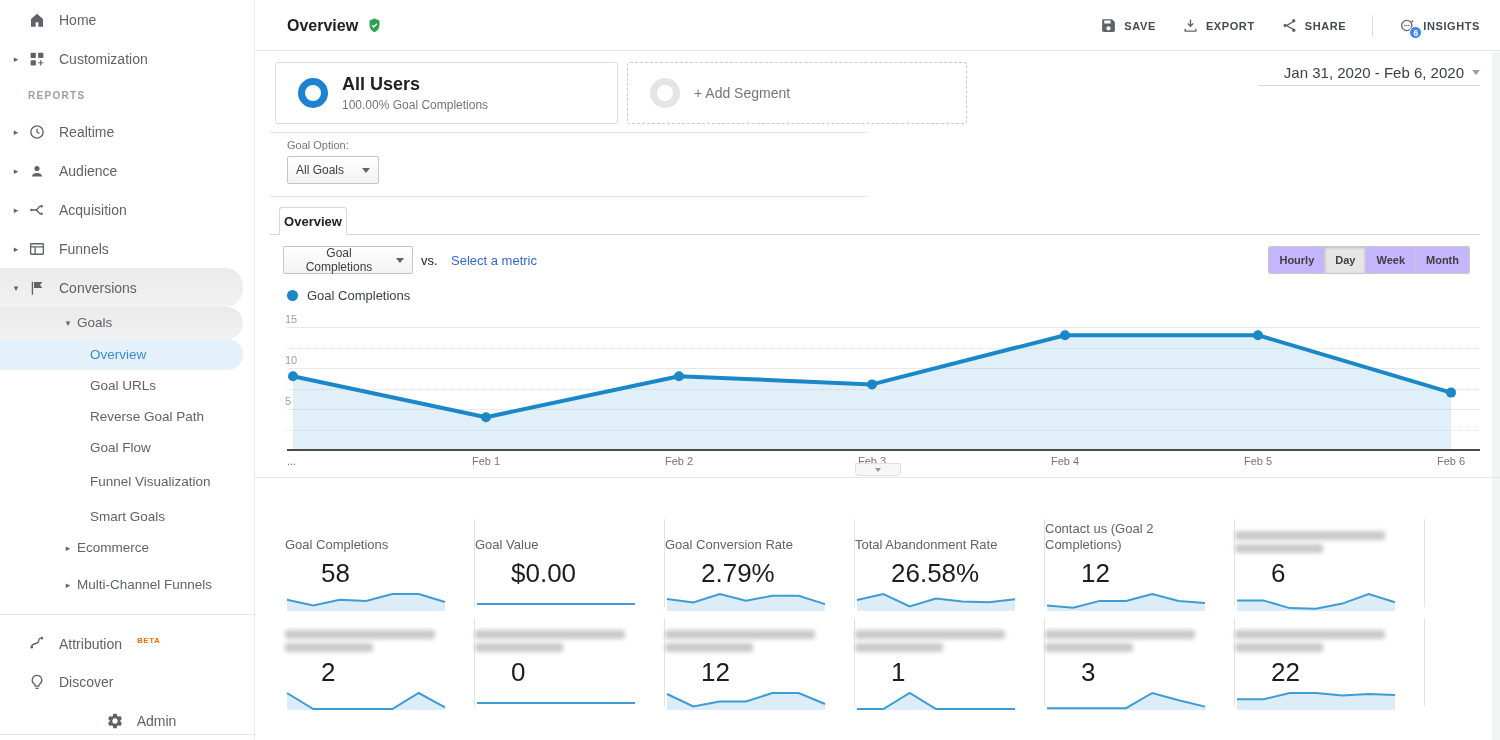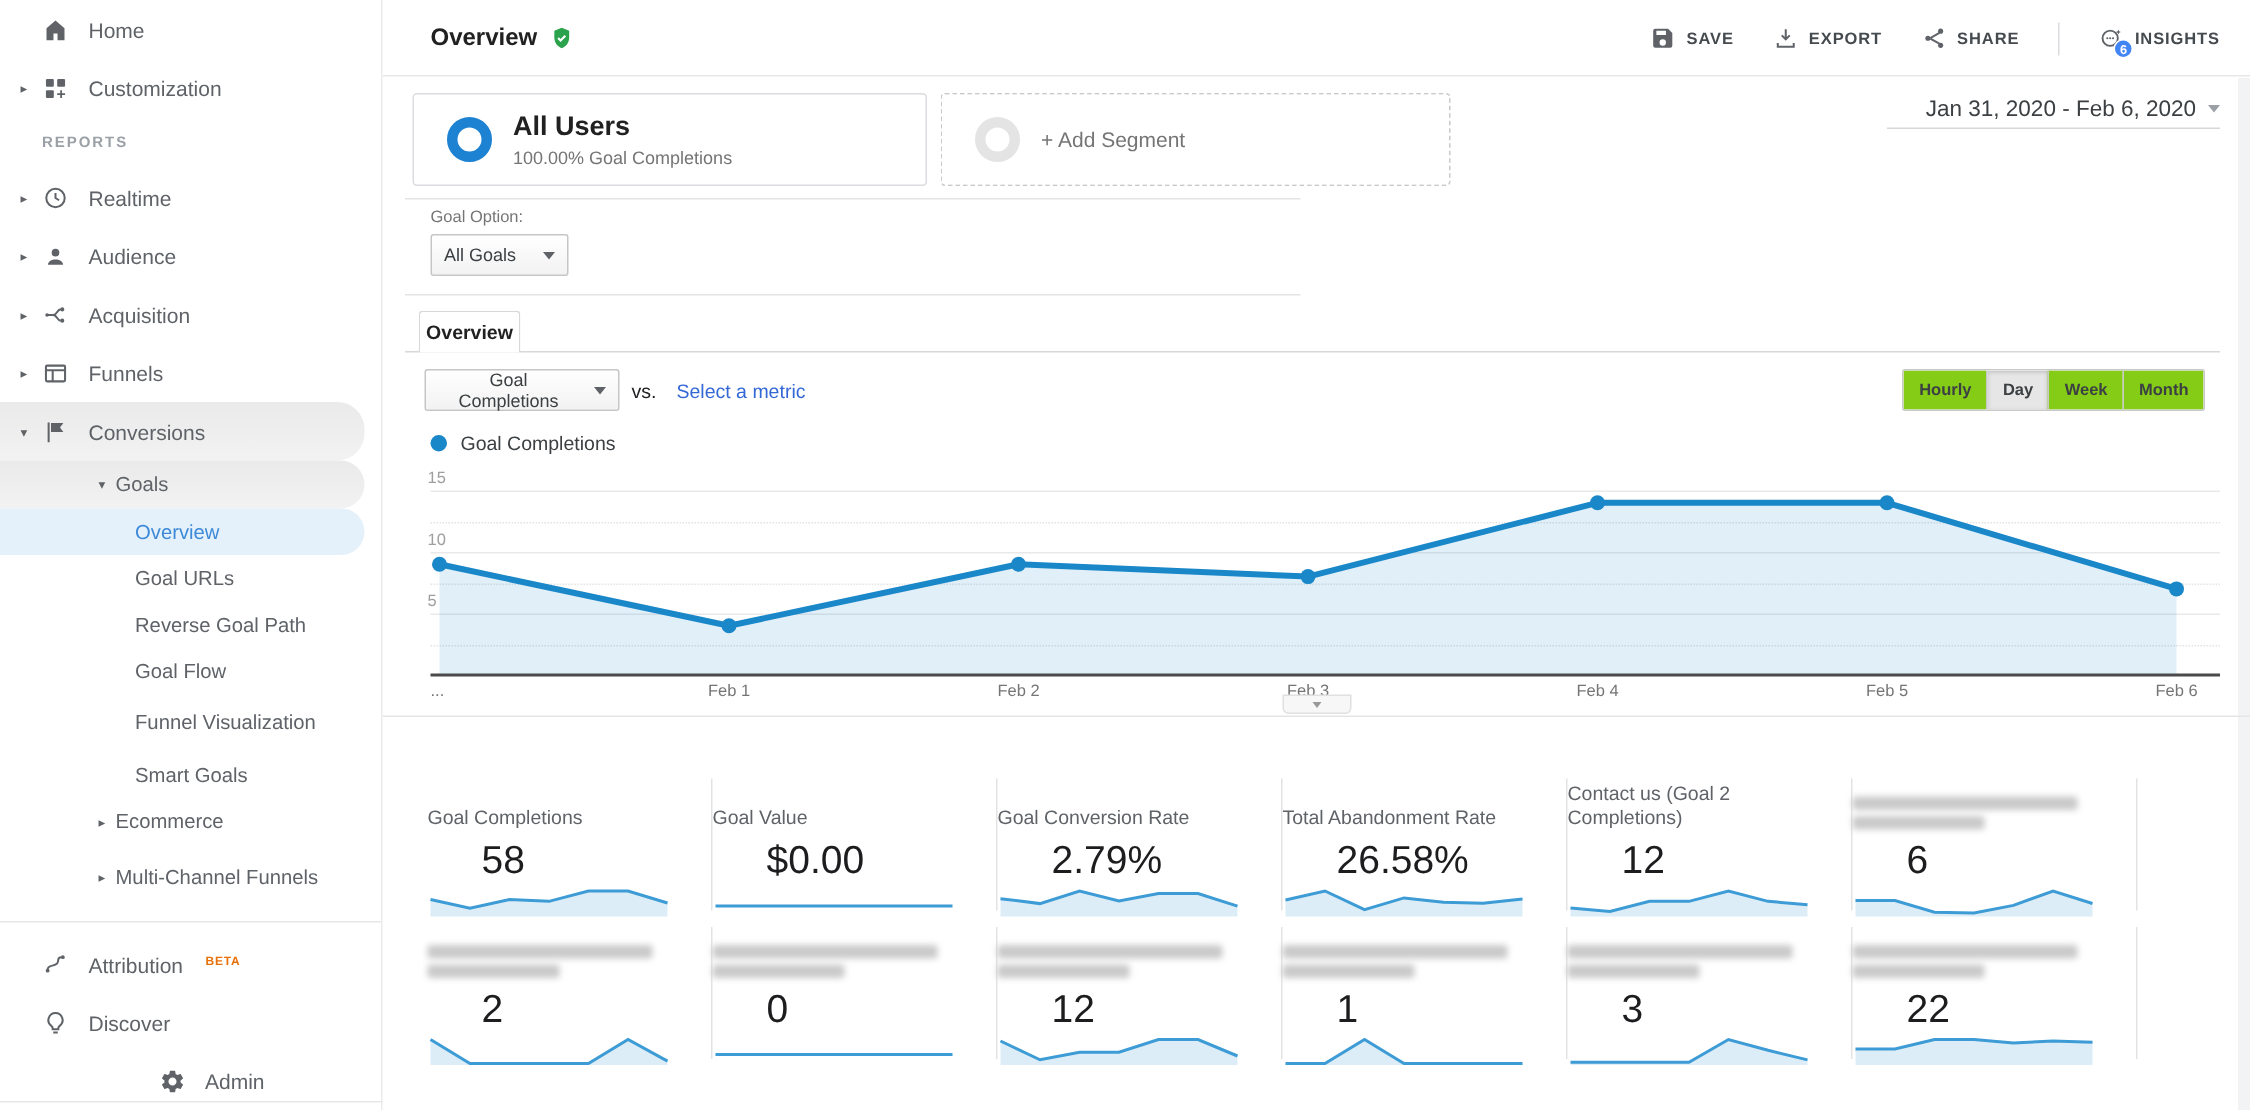--- a/index.html
+++ b/index.html
@@ -85,21 +85,21 @@
     border:1px solid #d8d8d8; border-bottom:none; border-radius:3px 3px 0 0; z-index:2;
     display:flex; align-items:center; justify-content:center; font-size:13px; font-weight:bold; color:#212121;
     cursor:pointer; }
   .tab-line { position:absolute; left:15px; top:234px; width:1210px; height:1px; background:#d8d8d8; z-index:1; }
 
   .vs-label { position:absolute; left:166px; top:253px; font-size:13px; color:#202124; }
   .metric-link { position:absolute; left:196px; top:253px; font-size:13px; color:#3367d6; cursor:pointer; }
 
   .granularity { position:absolute; top:246px; right:30px; display:flex; border:1px solid #c9c9c9;
     border-radius:2px; overflow:hidden; height:28px; }
-  .gran-btn { padding:0 10px; font-size:11px; font-weight:bold; color:#3c4043; background:#84cc16;
+  .gran-btn { padding:0 10px; font-size:11px; font-weight:bold; color:#3c4043; background:#c4b5fd;
     border:none; border-left:1px solid #c9c9c9; cursor:pointer; font-family:inherit; }
   .gran-btn:first-child { border-left:none; }
   .gran-btn.sel { background:#e6e6e6; box-shadow:inset 0 1px 3px rgba(0,0,0,.18); }
 
   
   .legend { position:absolute; left:32px; top:288px; display:flex; align-items:center; }
   .legend-dot { width:11px; height:11px; border-radius:50%; }
   .legend-label { font-size:13px; color:#3c4043; margin-left:9px; }
   .gridline { position:absolute; left:32px; width:1193px; height:1px; background:#e9e9e9; }
   .gridline.dotted { background:none; border-top:1px dotted #e3e3e3; }

